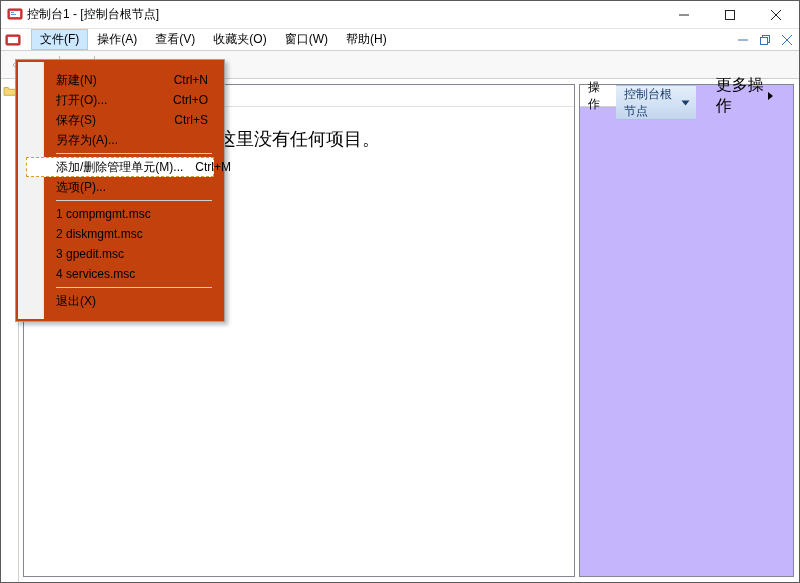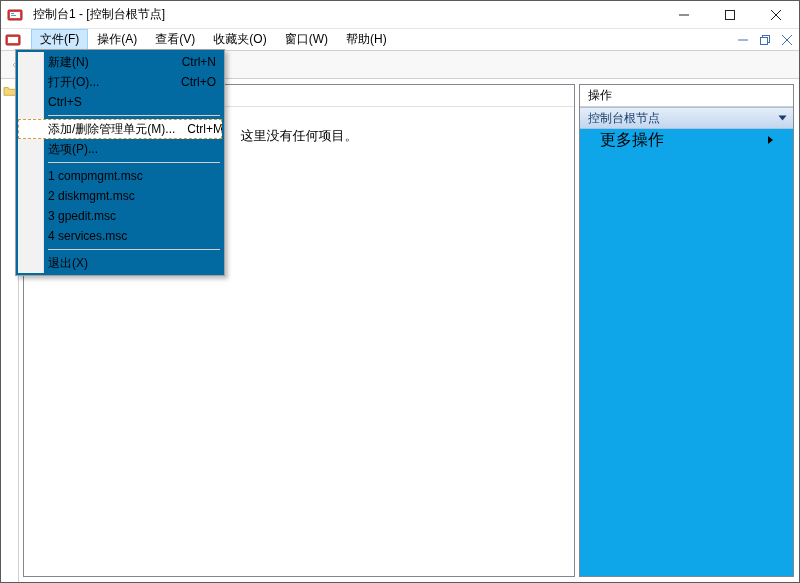--- a/index.html
+++ b/index.html
@@ -1,21 +1,21 @@
 <!DOCTYPE html>
 <html><head>
 <meta charset="utf-8">
 <style>
   * { box-sizing: border-box; }
   html, body { margin: 0; padding: 0; font-family: "Microsoft YaHei", "Segoe UI", Tahoma, sans-serif; font-size: 12px; color: #000; background: #fff; }
   .window { width: 800px; height: 583px; border: 1px solid #5a5a5a; display: flex; flex-direction: column; background: #fff; position: relative; }
 
   
   .titlebar { height: 28px; display: flex; align-items: center; justify-content: space-between; padding: 0 0 0 6px; background: #fff; border-bottom: 1px solid #e5e5e5; }
-  .titlebar-left { display: flex; align-items: center; gap: 10px; }
+  .titlebar-left { display: flex; gap: 4px; }
   .titlebar-title { font-size: 12px; }
   .titlebar-controls { display: flex; height: 100%; }
   .titlebar-btn { width: 46px; height: 100%; display: flex; align-items: center; justify-content: center; }
   .titlebar-btn svg { stroke: #222; stroke-width: 1; fill: none; }
 
   
   .menubar { height: 22px; display: flex; align-items: stretch; padding: 0 2px; background: #fff; border-bottom: 1px solid #d0d0d0; position: relative; }
   .menu-item { padding: 0 9px; display: flex; align-items: center; font-size: 12px; }
   .menu-item.active { background: #cce8ff; border: 1px solid #99d1ff; padding: 0 8px; margin-left: 8px; }
   .mdi-controls { position: absolute; right: 4px; top: 0; height: 100%; display: flex; align-items: center; gap: 6px; }
@@ -32,32 +32,32 @@
   
   .body { flex: 1; display: flex; min-height: 0; }
 
   
   .tree-pane { width: 18px; border-right: 1px solid #d0d0d0; padding: 6px 2px; background: #fff; }
   .tree-icon { width: 14px; height: 12px; }
 
   
   .list-pane { flex: 1; position: relative; border: 1px solid #828790; margin: 5px 4px 5px 4px; display: flex; flex-direction: column; background: #fff; }
   .list-header { height: 22px; border-bottom: 1px solid #e1e1e1; display: flex; align-items: center; padding: 0 8px; background: #fff; font-size: 12px; }
-  .list-body { flex: 1; display: flex; align-items: flex-start; justify-content: center; padding-top: 20px; color: #000; font-size: 13px; }
-
-  
-  .actions-pane { width: 215px; border: 1px solid #828790; margin: 5px 5px 5px 0; display: flex; flex-direction: column; background: #0ea5e9; }
+  .list-body { flex: 1; display: flex; align-items: flex-start; justify-content: center; padding-top: 20px; color: #000; font-size: 18px; }
+
+  
+  .actions-pane { width: 215px; border: 1px solid #828790; margin: 5px 5px 5px 0; display: flex; flex-direction: row; background: #c4b5fd; }
   .actions-title { height: 22px; border-bottom: 1px solid #d0d0d0; display: flex; align-items: center; padding: 0 8px; font-size: 12px; background: #fff; }
-  .actions-group-hdr { height: 22px; background: linear-gradient(#e5eef9,#c3d6ee); border-top: 1px solid #a9c1de; border-bottom: 1px solid #a9c1de; display: flex; align-items: center; justify-content: space-between; padding: 0 8px; font-size: 12px; color: #1a3e6e; }
+  .actions-group-hdr { height: 35px; background: linear-gradient(#e5eef9,#c3d6ee); border-top: 1px solid #a9c1de; border-bottom: 1px solid #a9c1de; display: flex; align-items: center; justify-content: space-between; padding: 0 8px; font-size: 12px; color: #1a3e6e; }
   .actions-group-hdr .tri { width: 0; height: 0; border-left: 5px solid #1a3e6e; border-top: 4px solid transparent; border-bottom: 4px solid transparent; transform: rotate(90deg); }
   .actions-item { height: 22px; display: flex; align-items: center; justify-content: space-between; padding: 0 20px 0 20px; font-size: 16px; }
   .actions-item .tri2 { width: 0; height: 0; border-left: 5px solid #000; border-top: 4px solid transparent; border-bottom: 4px solid transparent; }
 
   
-  .dropdown { position: absolute; top: 48px; left: 14px; width: 210px; background: #0369a1; border: 1px solid #a0a0a0; box-shadow: 3px 3px 4px rgba(0,0,0,0.25); padding: 2px; z-index: 100; }
+  .dropdown { position: absolute; top: 58px; left: 14px; width: 210px; background: #c2410c; border: 1px solid #a0a0a0; box-shadow: 3px 3px 4px rgba(0,0,0,0.25); padding: 10px; z-index: 100; }
   .dd-row { height: 20px; display: flex; align-items: center; padding: 0 6px 0 30px; font-size: 12px; position: relative; }
   .dd-row .label { flex: 1; white-space: nowrap; }
   .dd-row .accel { color: #000; font-size: 12px; text-align: right; }
   .dd-sep { height: 1px; background: #d0d0d0; margin: 3px 2px 3px 30px; }
   .dd-row.hl { outline: 1px dashed #d99a33; outline-offset: -1px; background: #fff; gap: 12px; }
   .dd-gutter { position: absolute; left: 2px; top: 2px; bottom: 2px; width: 26px; background: #f2f2f2; border-right: 1px solid #e3e3e3; }
 
   
   .appicon { width: 16px; height: 16px; }
 </style>
@@ -185,21 +185,26 @@
 
     <div class="dd-row">
       <span class="label">新建(N)</span>
       <span class="accel">Ctrl+N</span>
     </div>
     <div class="dd-row">
       <span class="label">打开(O)...</span>
       <span class="accel">Ctrl+O</span>
     </div>
     <div class="dd-row">
+      <span class="label">保存(S)</span>
       <span class="accel">Ctrl+S</span>
+    </div>
+    <div class="dd-row">
+      <span class="label">另存为(A)...</span>
+      <span class="accel"></span>
     </div>
     <div class="dd-sep"></div>
     <div class="dd-row hl">
       <span class="label">添加/删除管理单元(M)...</span>
       <span class="accel">Ctrl+M</span>
     </div>
     <div class="dd-row">
       <span class="label">选项(P)...</span>
       <span class="accel"></span>
     </div>

